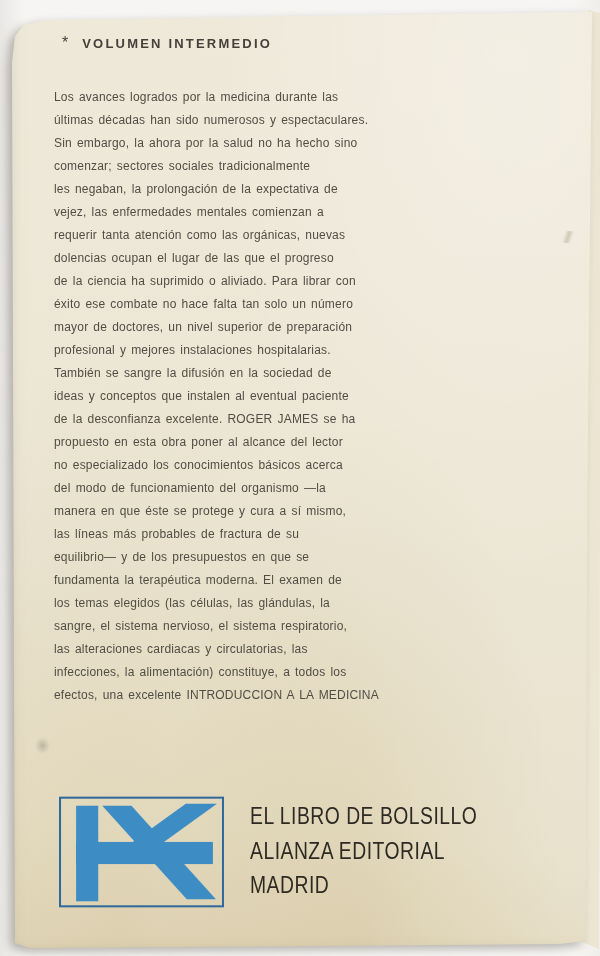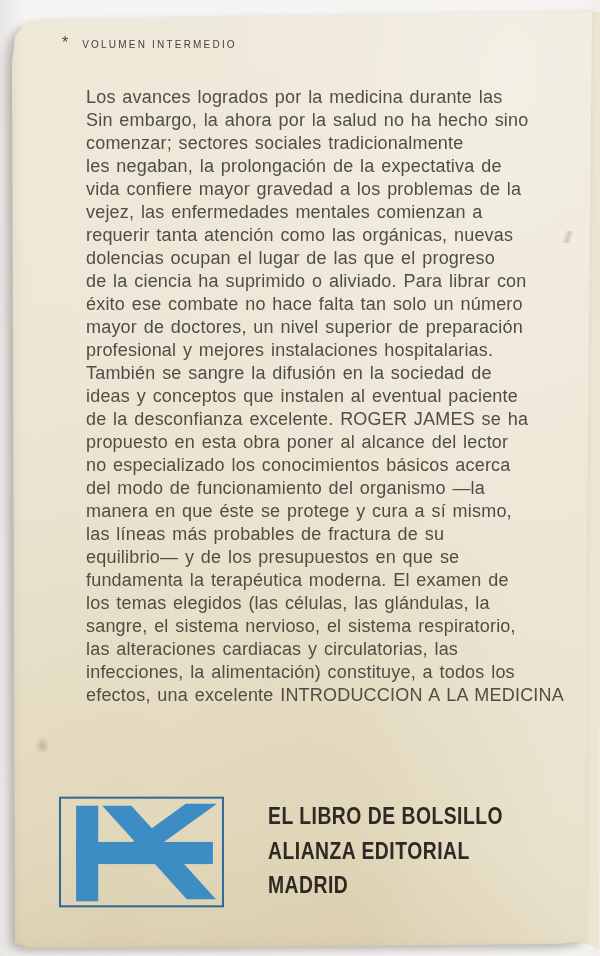--- a/index.html
+++ b/index.html
@@ -41,31 +41,31 @@
       inset 0 -12px 18px -12px rgba(148, 126, 74, 0.40);
   }
   .content { position: absolute; inset: 0; }
 
   .header {
     position: absolute; left: 62px; top: 34px;
     display: flex; align-items: baseline; gap: 14px;
     color: #45413a;
   }
   .header .ast   { font-size: 16px; letter-spacing: 0; }
-  .header .htitle{ font-size: 10px; letter-spacing: 2.2px; white-space: nowrap; }
+  .header .htitle{ font-size: 13px; letter-spacing: 2.2px; white-space: nowrap; font-weight: bold; }
 
   .body-text { position: absolute; left: 54px; top: 86px; }
   .bline {
-    font-size: 18px; line-height: 23px; white-space: nowrap;
-    letter-spacing: 0.2px; word-spacing: 1.5px; color: #514d44; margin-left: 32px;
+    font-size: 12px; line-height: 23px; white-space: nowrap;
+    letter-spacing: 0.2px; word-spacing: 1.5px; color: #514d44;
   }
 
   .publisher { position: absolute; left: 0; top: 0; }
   .logo-svg { position: absolute; left: 57px; top: 794px; width: 170px; height: 117px; }
-  .imprint { position: absolute; left: 268px; top: 799px; font-weight: bold; }
+  .imprint { position: absolute; left: 250px; top: 799px; }
   .imprint-line {
     font-size: 23px; line-height: 34.5px; white-space: nowrap;
     letter-spacing: 0.6px; color: #2e2a23;
     transform: scaleX(0.84); transform-origin: 0 0;
   }
 
   .crease {
     position: absolute; left: 550px; top: 231px; width: 36px; height: 12px;
     transform: rotate(8deg);
     background: linear-gradient(100deg, transparent 38%, rgba(120,110,90,0.28) 50%, transparent 62%);
@@ -86,24 +86,24 @@
     <div class="book">
       <div class="content">
 
         <div class="header">
           <span class="ast">*</span>
           <span class="htitle">VOLUMEN INTERMEDIO</span>
         </div>
 
         <div class="body-text">
             <div class="bline">Los avances logrados por la medicina durante las</div>
+            <div class="bline">últimas décadas han sido numerosos y espectaculares.</div>
             <div class="bline">Sin embargo, la ahora por la salud no ha hecho sino</div>
             <div class="bline">comenzar; sectores sociales tradicionalmente</div>
             <div class="bline">les negaban, la prolongación de la expectativa de</div>
-            <div class="bline">vida confiere mayor gravedad a los problemas de la</div>
             <div class="bline">vejez, las enfermedades mentales comienzan a</div>
             <div class="bline">requerir tanta atención como las orgánicas, nuevas</div>
             <div class="bline">dolencias ocupan el lugar de las que el progreso</div>
             <div class="bline">de la ciencia ha suprimido o aliviado. Para librar con</div>
             <div class="bline">éxito ese combate no hace falta tan solo un número</div>
             <div class="bline">mayor de doctores, un nivel superior de preparación</div>
             <div class="bline">profesional y mejores instalaciones hospitalarias.</div>
             <div class="bline">También se sangre la difusión en la sociedad de</div>
             <div class="bline">ideas y conceptos que instalen al eventual paciente</div>
             <div class="bline">de la desconfianza excelente. ROGER JAMES se ha</div>

